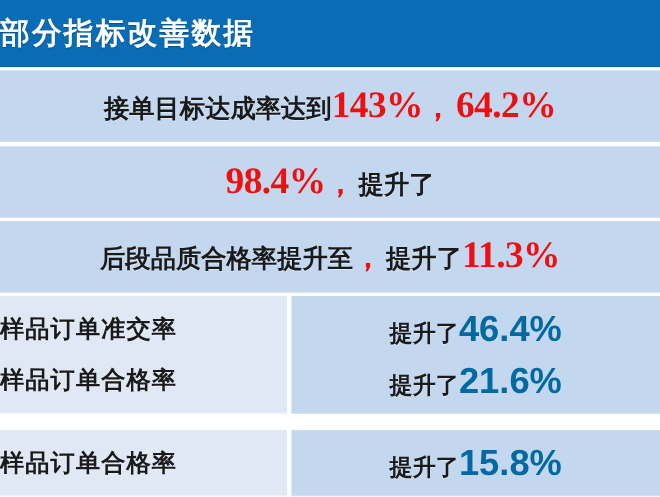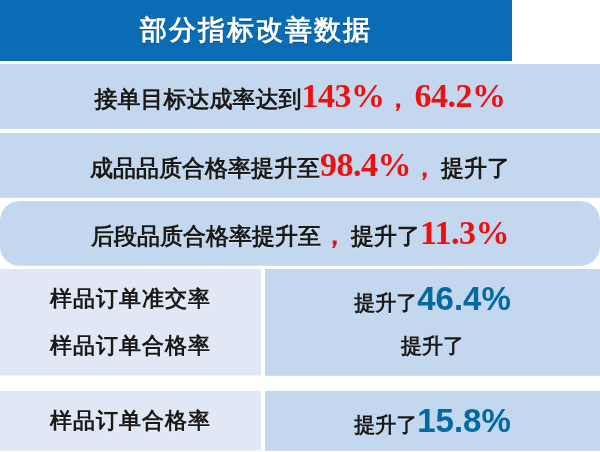--- a/index.html
+++ b/index.html
@@ -20,26 +20,26 @@
     height: 452px;
     background: #ffffff;
     box-sizing: border-box;
   }
 
   
   .header {
     position: absolute;
     left: 0;
     top: 0;
-    width: 512px;
+    width: 600px;
     height: 61px;
     background: #0a6cb5;
     display: flex;
     align-items: center;
-    justify-content: center;
+    justify-content: flex-start;
   }
   .header-title {
     color: #ffffff;
     font-size: 27px;
     font-weight: bold;
     letter-spacing: 2px;
     line-height: 1;
     text-shadow: 0 1px 1px rgba(0,0,0,0.22);
     white-space: nowrap;
   }
@@ -98,21 +98,20 @@
     height: 60px;
     display: flex;
     box-sizing: border-box;
   }
   .cell-name {
     width: 261px;
     height: 100%;
     background: #dfe8f4;
     display: flex;
     align-items: center;
-    justify-content: center;
     box-sizing: border-box;
     border-bottom: 1px solid #eef3fa;
   }
   .cell-gap {
     width: 4px;
     height: 100%;
     background: #ffffff;
   }
   .cell-value {
     flex: 1;
@@ -146,28 +145,27 @@
     <div class="stmt">
       <span class="lbl">接单目标达成率达到</span>
       <span class="num">143%</span>
       <span class="comma">，</span>
       <span class="num">64.2%</span>
     </div>
   </div>
 
   <div class="row-full" style="top:133px;">
     <div class="stmt">
-      <span class="lbl">成品品质合格率提升至</span>
       <span class="num">98.4%</span>
       <span class="comma">，</span>
       <span class="lbl">提升了</span>
     </div>
   </div>
 
-  <div class="row-full" style="top:201px;border-radius:20px;">
+  <div class="row-full" style="top:201px;">
     <div class="stmt">
       <span class="lbl">后段品质合格率提升至</span>
       <span class="comma">，</span>
       <span class="lbl">提升了</span>
       <span class="num">11.3%</span>
     </div>
   </div>
 
   <div class="row-split" style="top:269px;">
     <div class="cell-name">
@@ -183,20 +181,21 @@
   </div>
 
   <div class="row-split" style="top:316px;">
     <div class="cell-name">
       <span class="lbl">样品订单合格率</span>
     </div>
     <div class="cell-gap"></div>
     <div class="cell-value">
       <div class="stmt">
         <span class="lbl">提升了</span>
+        <span class="num-sans">21.6%</span>
       </div>
     </div>
   </div>
 
   <div class="row-split" style="top:391px;">
     <div class="cell-name">
       <span class="lbl">样品订单合格率</span>
     </div>
     <div class="cell-gap"></div>
     <div class="cell-value">

